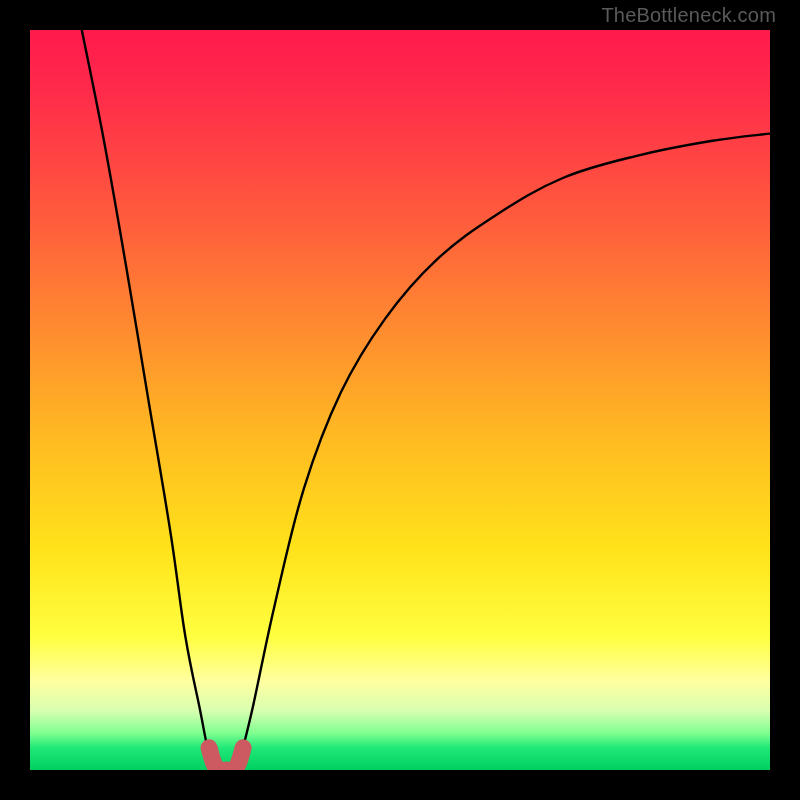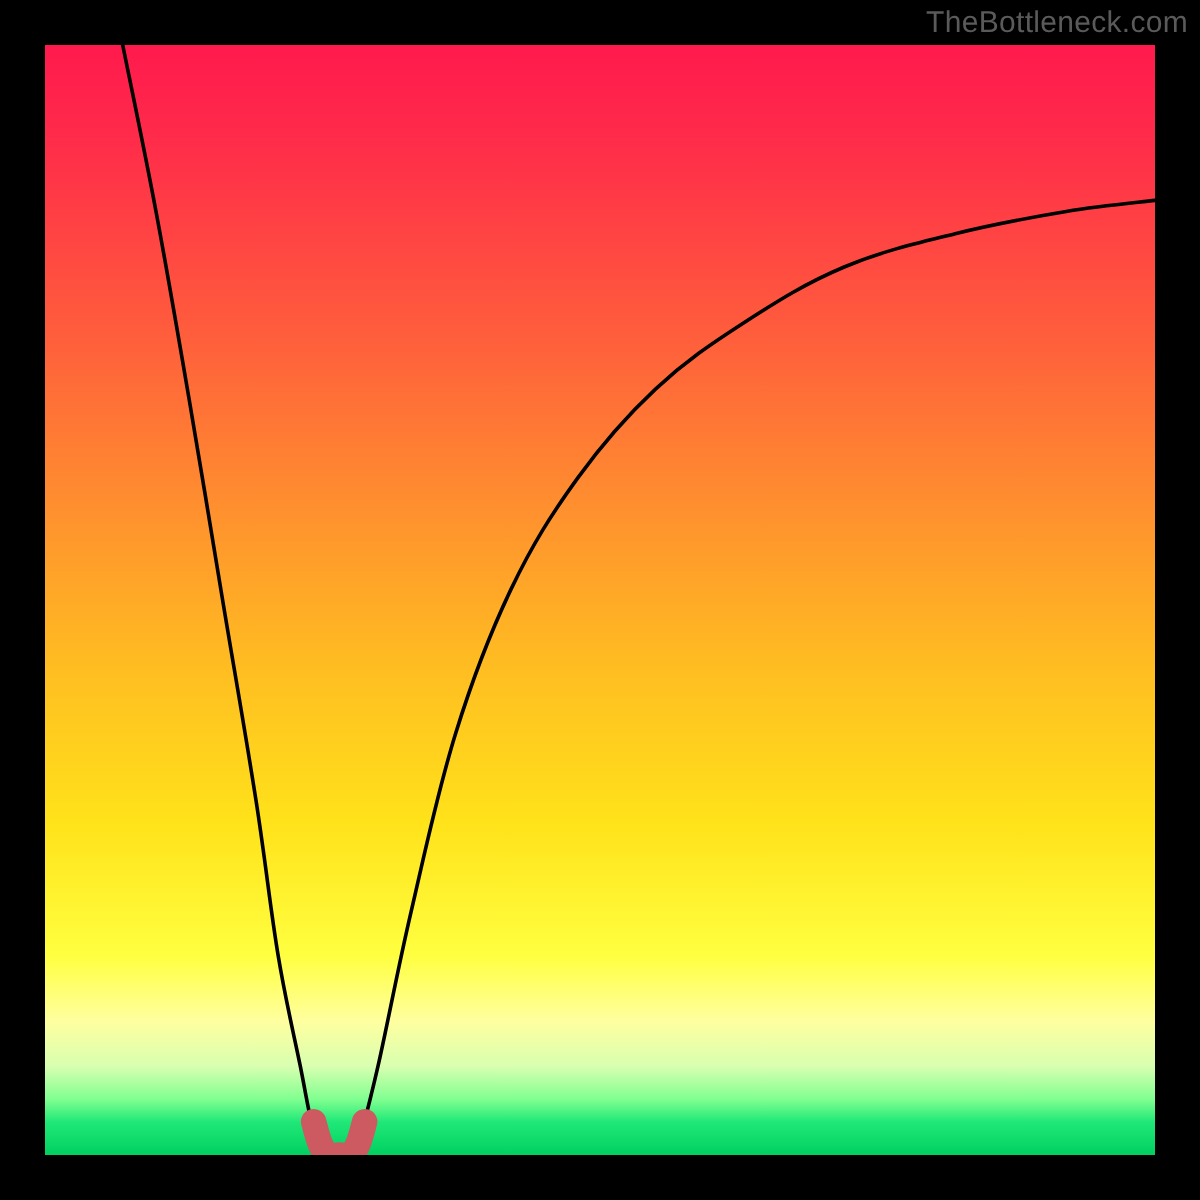--- a/index.html
+++ b/index.html
@@ -46,21 +46,21 @@
   }
   svg.curves {
     position: absolute;
     inset: 0;
     width: 100%;
     height: 100%;
   }
   .watermark {
     position: absolute;
     top: 4px;
-    right: 8px;
+    right: 24px;
     color: #5a5a5a;
     font-size: 20px;
     font-weight: 500;
     letter-spacing: 0.2px;
     user-select: none;
   }
 </style>
 </head>
 <body>
 

